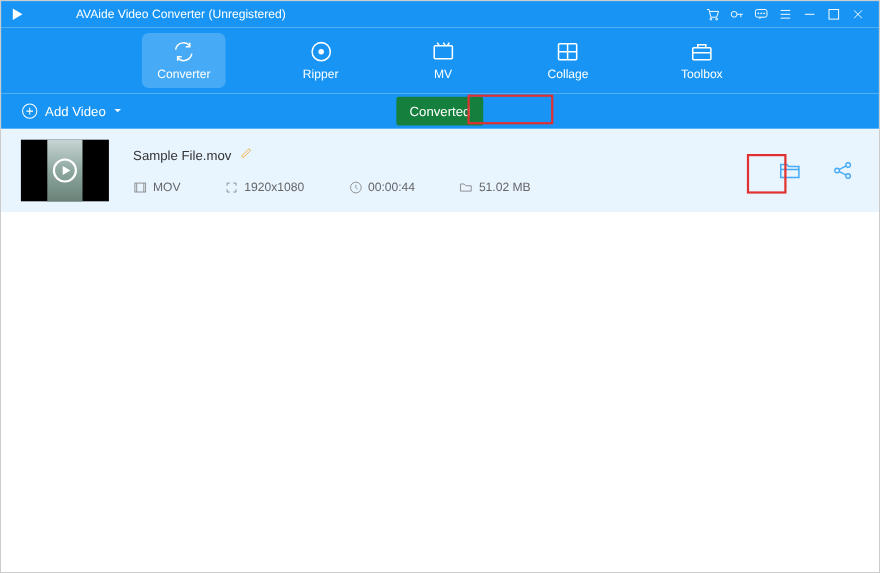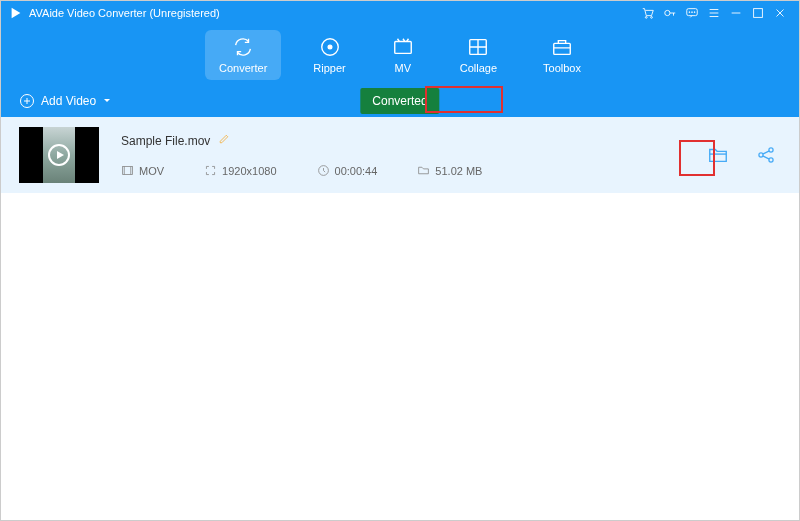--- a/index.html
+++ b/index.html
@@ -1,24 +1,24 @@
 <!DOCTYPE html>
 <html><head>
 <meta charset="utf-8">
 <style>
 * { margin: 0; padding: 0; box-sizing: border-box; font-family: "Segoe UI", Arial, sans-serif; }
 body { width: 800px; height: 521px; background: #fff; overflow: hidden; border: 1px solid #ccc; }
 
 .titlebar { height: 24px; background: #1895f4; display: flex; align-items: center; padding: 0 8px; color: #fff; font-size: 11px; }
 .titlebar .logo { width: 14px; height: 14px; margin-right: 6px; }
-.titlebar .title { flex: 1; }
+.titlebar .title { flex: 1; margin-left: 40px; }
 .titlebar .win-btn { width: 22px; height: 22px; display: flex; align-items: center; justify-content: center; cursor: pointer; }
 .titlebar .win-btn svg { stroke: #fff; fill: none; }
 
-.nav { height: 60px; background: #1895f4; display: flex; justify-content: center; align-items: center; gap: 18px; }
+.nav { height: 60px; background: #1895f4; display: flex; justify-content: center; align-items: center; gap: 56px; }
 .nav-item { display: flex; flex-direction: column; align-items: center; gap: 4px; color: #fff; font-size: 11px; cursor: pointer; padding: 6px 14px; border-radius: 6px; }
 .nav-item.active { background: #46aaf6; }
 .nav-item .ico { width: 22px; height: 22px; display: flex; align-items: center; justify-content: center; }
 .nav-item .ico svg { stroke: #fff; fill: none; stroke-width: 1.5; }
 
 .subbar { height: 32px; background: #1895f4; display: flex; align-items: center; padding: 0 18px; color: #fff; font-size: 12px; position: relative; }
 .add-files { display: flex; align-items: center; gap: 6px; cursor: pointer; }
 .add-files svg { stroke: #fff; fill: none; }
 .tabs { position: absolute; left: 50%; transform: translateX(-50%); display: flex; gap: 2px; }
 .tab { padding: 6px 12px; cursor: pointer; font-size: 12px; }

